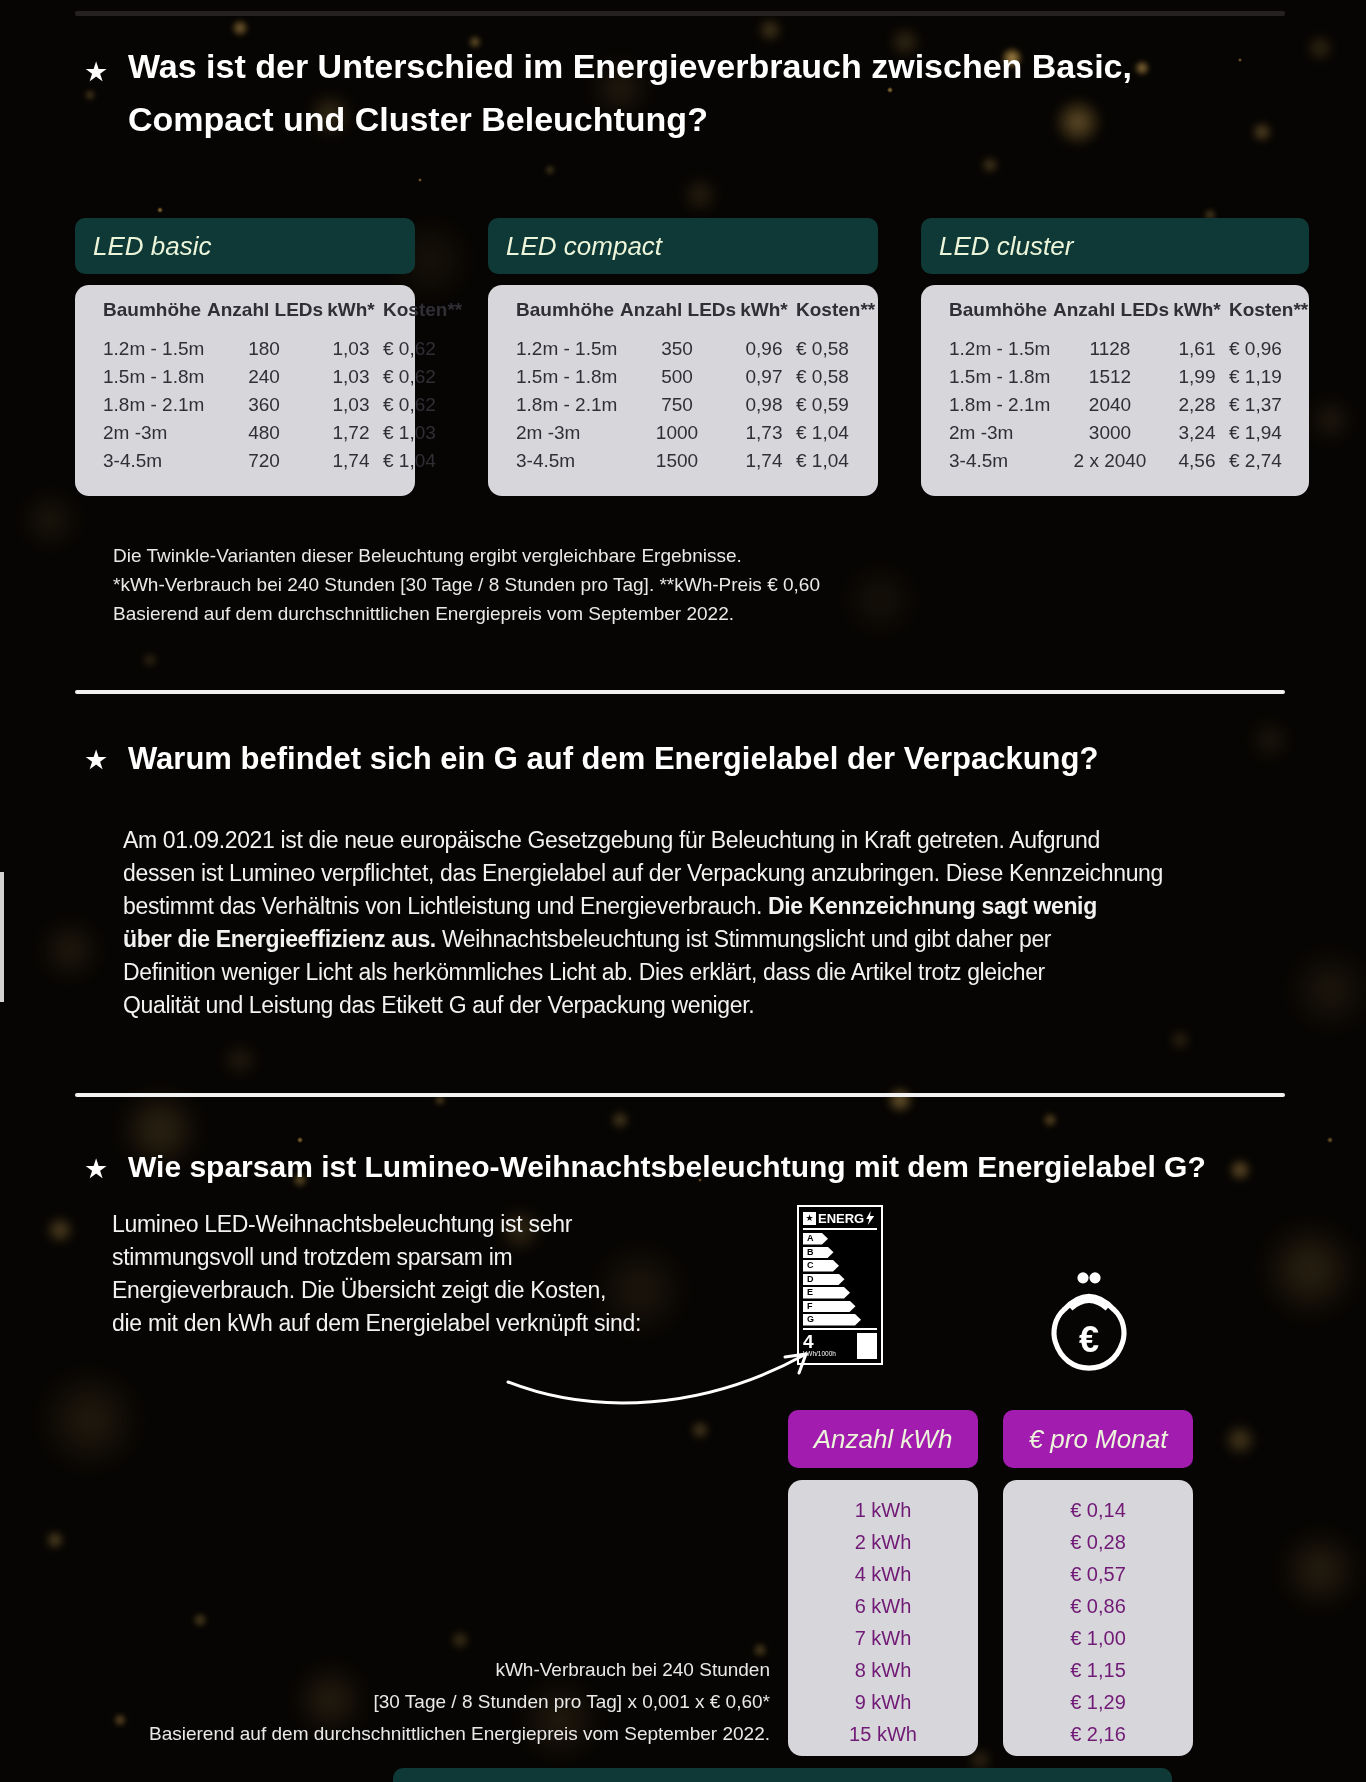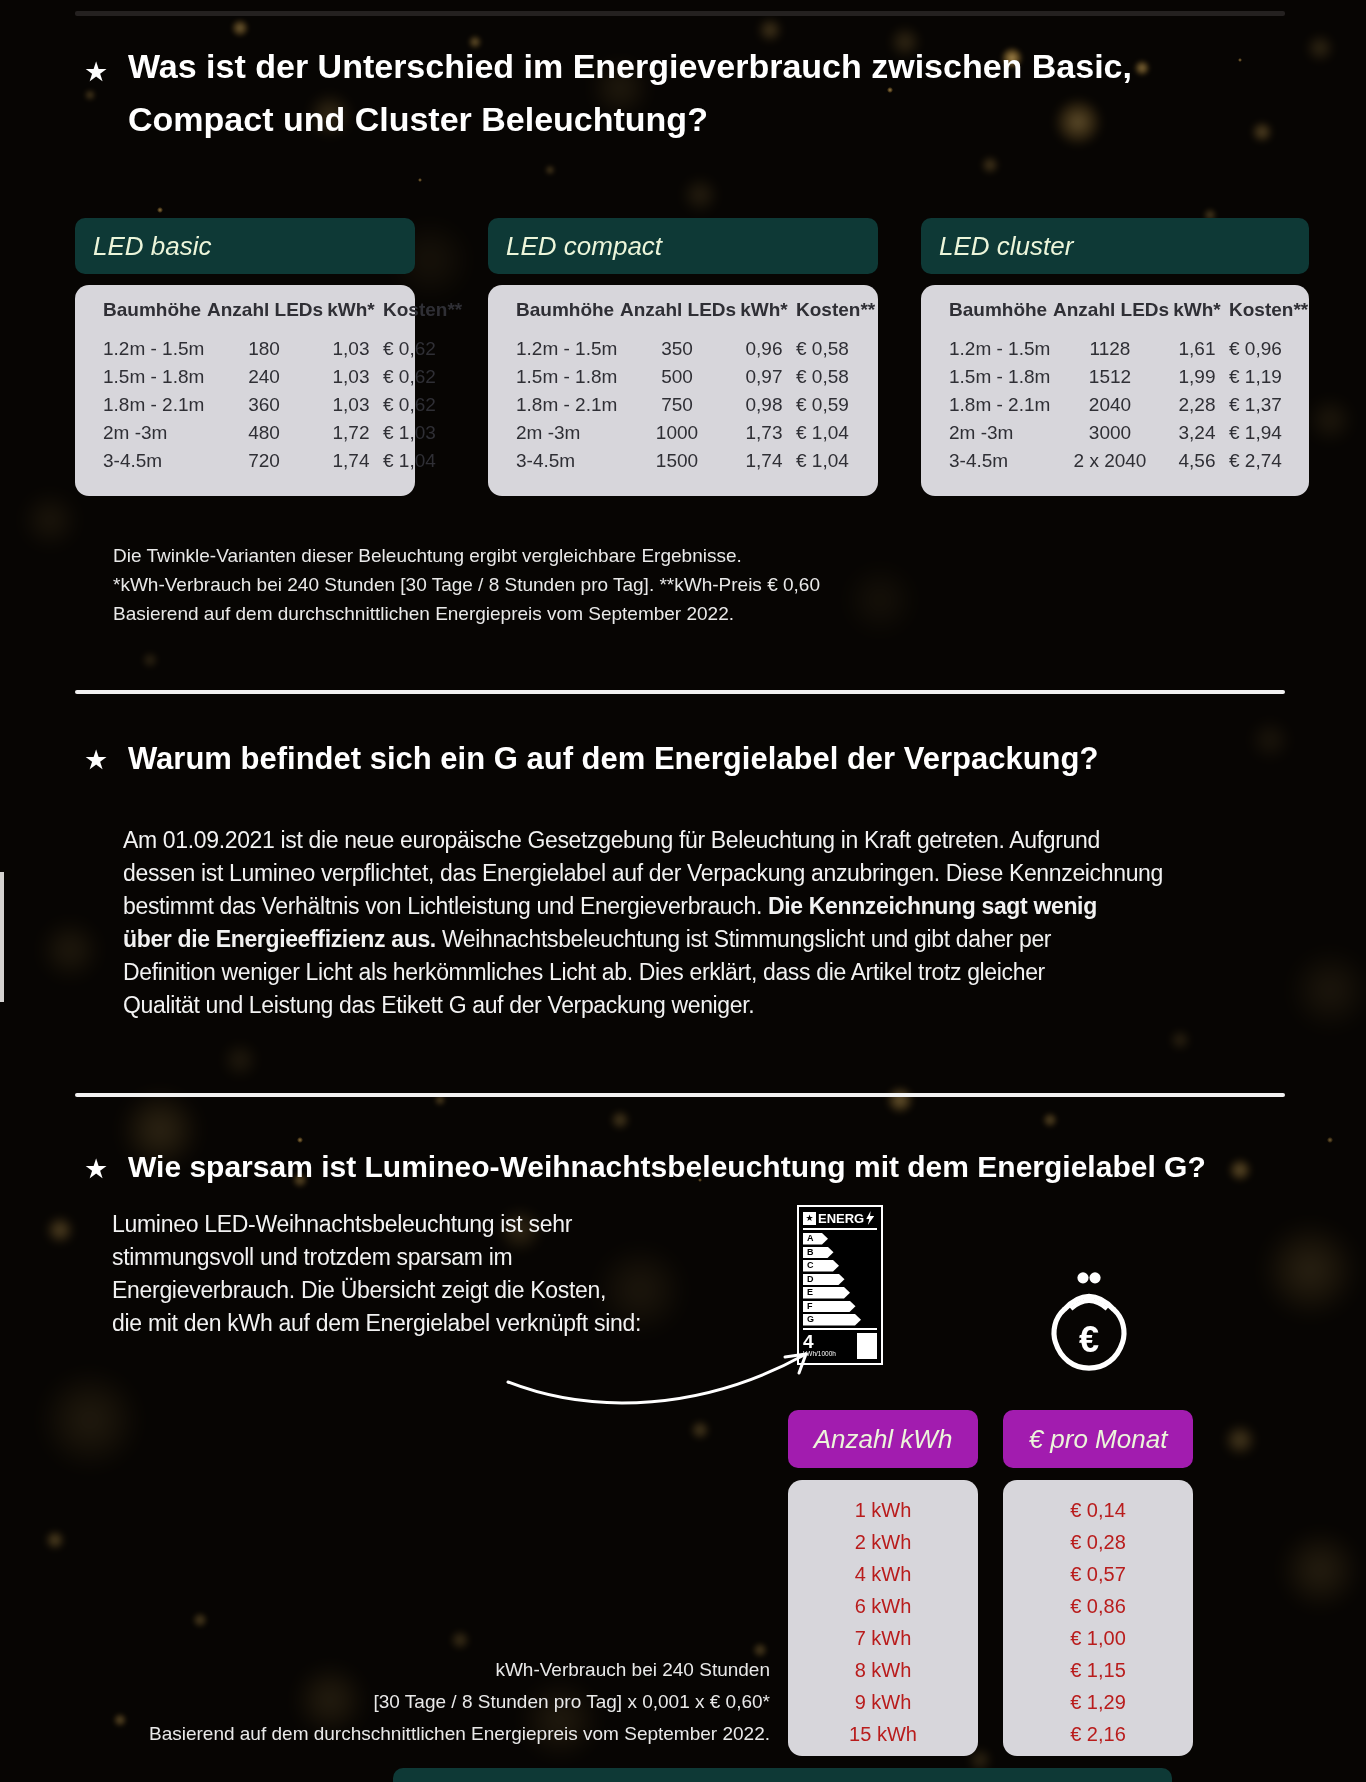--- a/index.html
+++ b/index.html
@@ -50,21 +50,21 @@
   .el-unit{color:#fff;font-size:6.5px;}
   .el-gbox{width:20px;height:26px;background:#fff;}
 
   .purse{left:1046px;top:1258px;width:86px;height:124px;}
   .curve-arrow{left:500px;top:1338px;width:322px;height:74px;}
 
   .khead{top:1410px;height:58px;width:190px;background:#a21caf;border-radius:10px;display:flex;
          align-items:center;justify-content:center;font-style:italic;font-size:26px;color:#ecf5da;}
   .kx0{left:788px;} .kx1{left:1003px;}
   .ktbl{top:1480px;height:276px;width:190px;background:#d7d6db;border-radius:14px;padding-top:14px;
-        box-sizing:border-box;font-size:20px;color:#b91c1c;text-align:center;}
+        box-sizing:border-box;font-size:20px;color:#701a75;text-align:center;}
   .krow{height:32px;line-height:32px;}
 
   .bslab{left:393px;top:1768px;width:779px;height:14px;background:#0e3936;border-radius:10px 10px 0 0;}
 </style>
 </head>
 <body>
 
 <div class="page">
 
   <div id="bokeh-layer" class="abs" style="left:0;top:0;width:1366px;height:1782px;">

